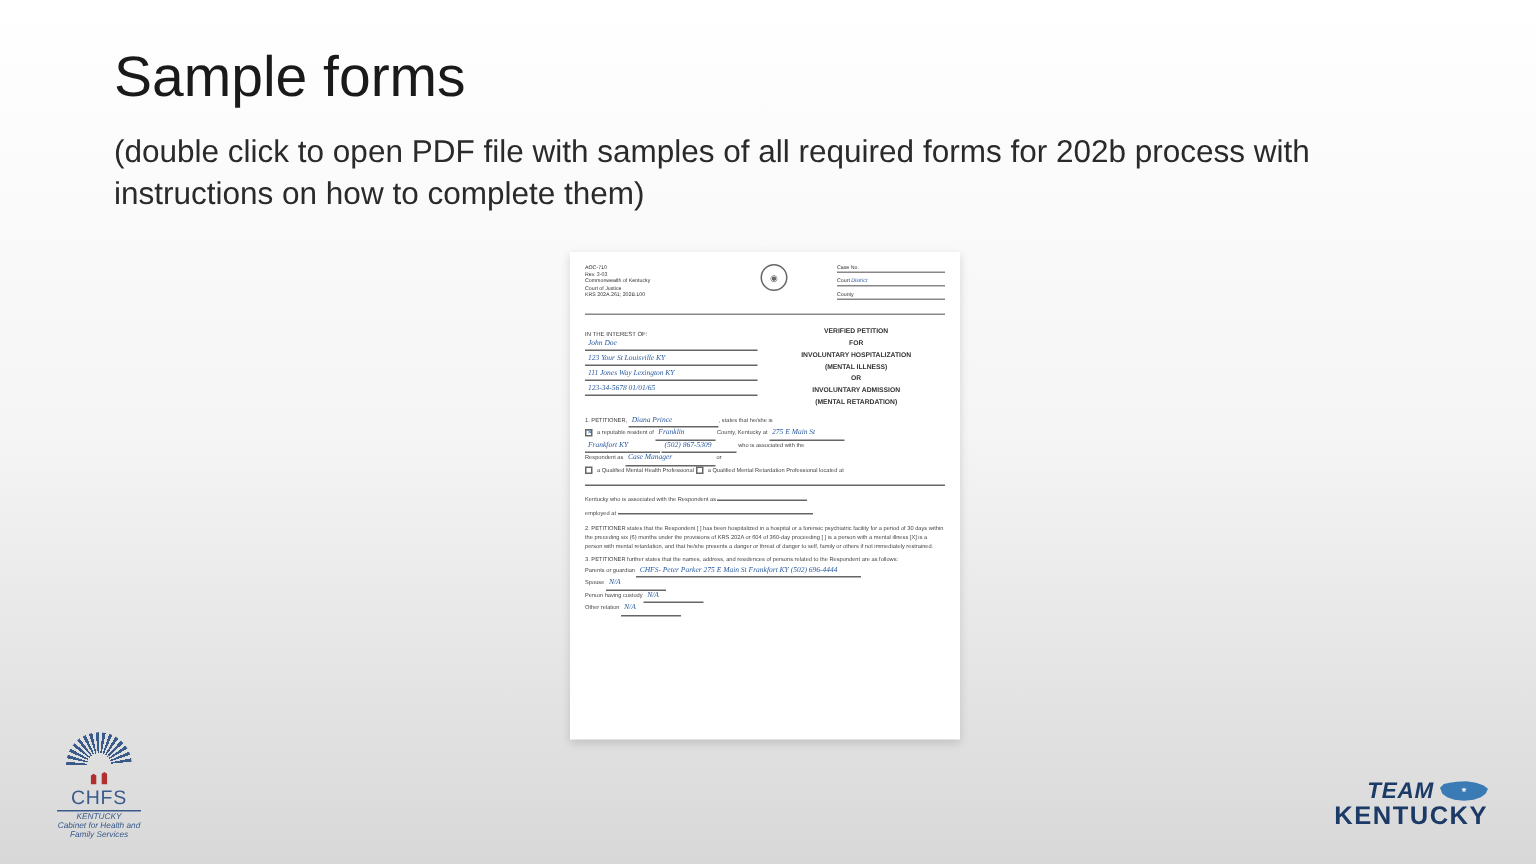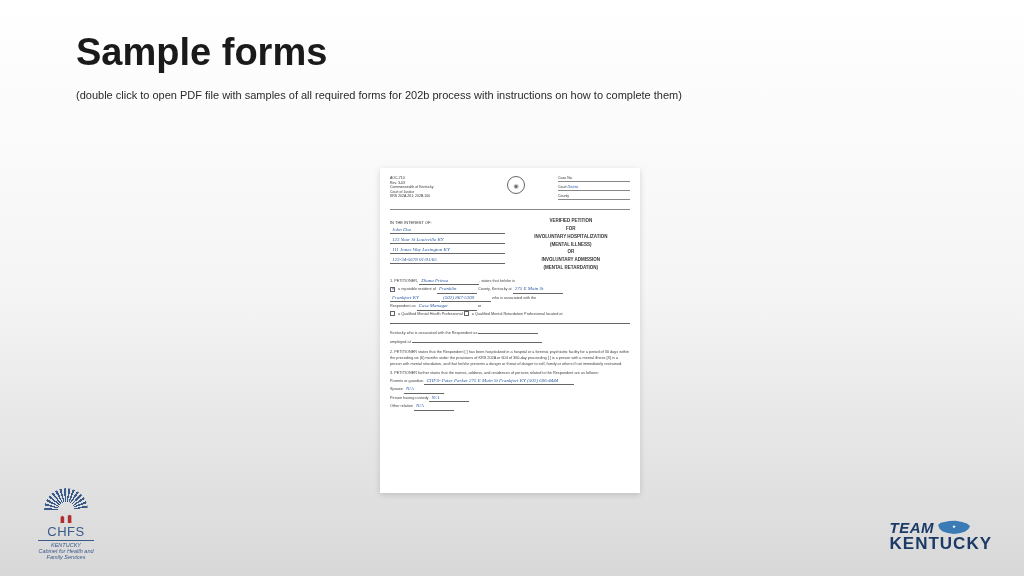--- a/index.html
+++ b/index.html
@@ -12,27 +12,27 @@
       overflow: hidden;
     }
     .header {
       position: absolute;
       top: 32px;
       left: 76px;
       right: 40px;
     }
     .title {
       font-size: 38px;
-      font-weight: 700;
+      font-weight: 400;
       color: #1a1a1a;
       line-height: 1.1;
       margin-bottom: 4px;
     }
     .subtitle {
-      font-size: 11px;
+      font-size: 21px;
       font-weight: 400;
       color: #2a2a2a;
       line-height: 1.35;
       max-width: 870px;
       margin-top: 14px;
     }
     .form-image {
       position: absolute;
       top: 168px;
       left: 380px;
@@ -117,21 +117,21 @@
     .chfs-text { font-size: 13px; font-weight: normal; color: #3a5a8a; letter-spacing: 0.5px; }
     .chfs-sub { font-size: 5.5px; color: #3a5a8a; text-align: center; font-style: italic; }
     .chfs-bar { width: 56px; height: 0.5px; background: #3a5a8a; margin: 1px 0; }
 
     .logo-right {
       position: absolute;
       bottom: 22px;
       right: 32px;
       display: flex;
       flex-direction: column;
-      align-items: flex-start;
+      align-items: flex-end;
     }
     .team-row { display: flex; align-items: center; gap: 4px; }
     .team-text { font-size: 15px; font-weight: 800; color: #1b3a66; font-style: italic; letter-spacing: 0.5px; }
     .ky-shape {
       width: 32px; height: 16px;
       background: #3a7ab5;
       clip-path: polygon(0% 35%, 8% 20%, 20% 15%, 35% 10%, 55% 8%, 75% 15%, 90% 25%, 100% 40%, 95% 60%, 85% 75%, 70% 85%, 50% 90%, 30% 85%, 15% 75%, 5% 60%);
       position: relative;
     }
     .ky-shape::after { content:""; position:absolute; top:5px; left:14px; width:4px; height:4px; background:#fff; clip-path: polygon(50% 0%, 61% 35%, 98% 35%, 68% 57%, 79% 91%, 50% 70%, 21% 91%, 32% 57%, 2% 35%, 39% 35%); }

